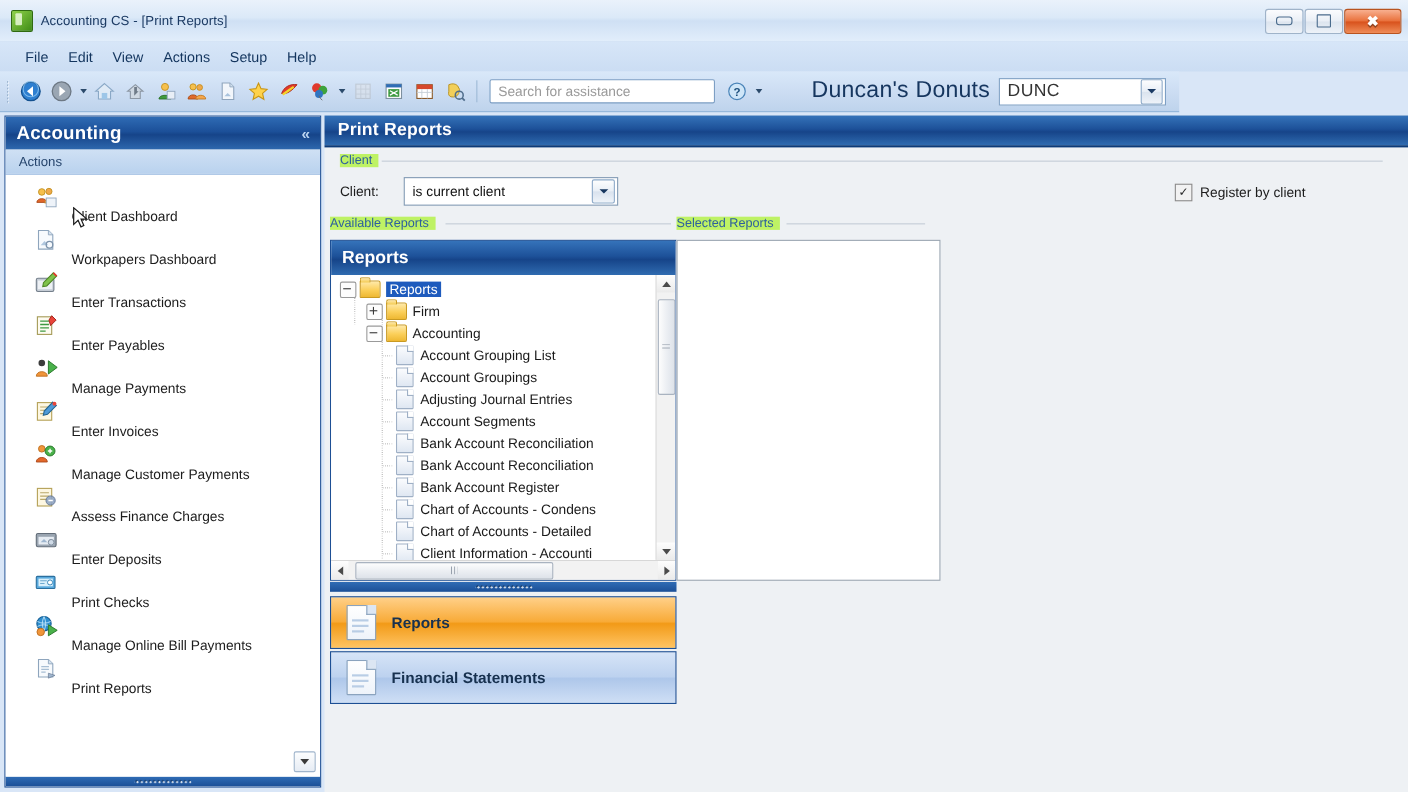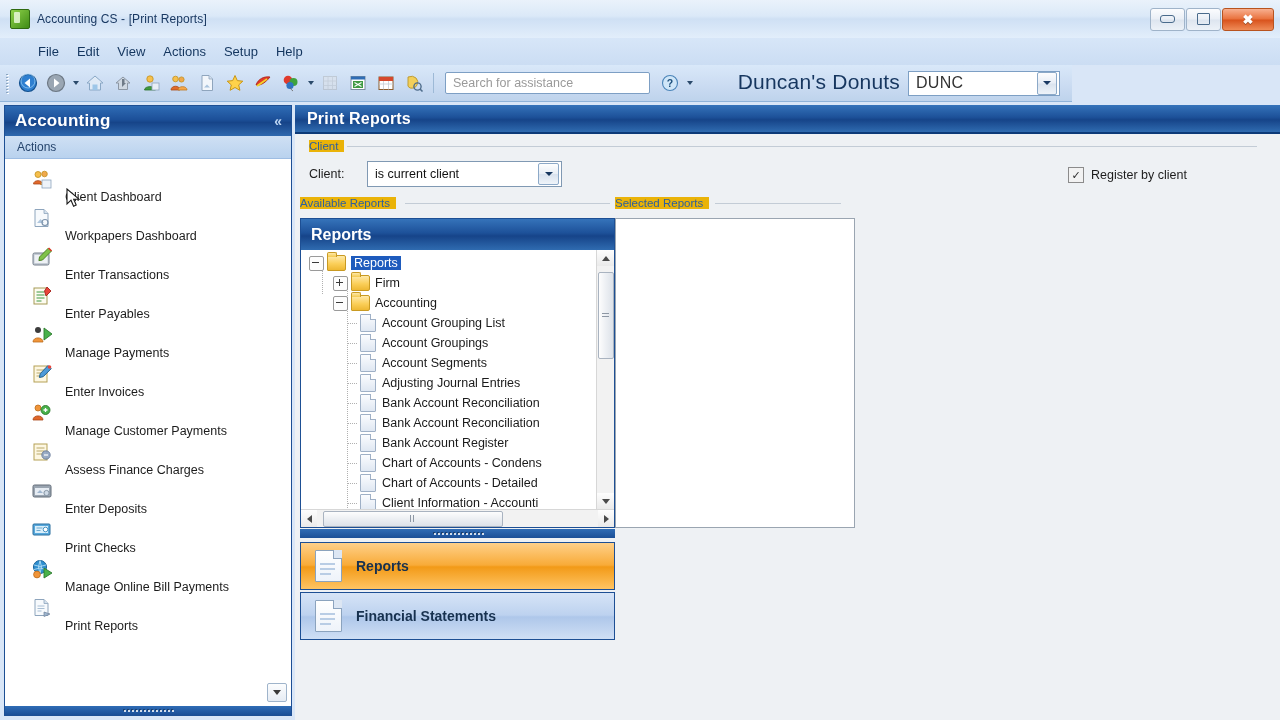--- a/index.html
+++ b/index.html
@@ -53,21 +53,21 @@
     border-color: #b8531f; color: #fff;
   }
   .win-btn .min-glyph { display:block; width:13px; height:6px; border:1px solid #4a6b8c; border-radius:3px; }
   .win-btn .max-glyph { display:block; width:11px; height:10px; border:1px solid #4a6b8c; border-radius:1px; }
   .win-btn .close-glyph { font-size: 13px; font-weight: bold; text-shadow: 0 1px 0 rgba(0,0,0,.35); }
 
   
   .menubar {
     position: absolute; left: 0; top: 38px; width: 1280px; height: 27px;
     background: linear-gradient(to bottom, #d7e6f8 0%, #cbddf3 100%);
-    display: flex; align-items: center; padding-left: 29px; box-sizing: border-box;
+    display: flex; align-items: center; padding-left: 14px; box-sizing: border-box;
   }
   .menu-item {
     font-size: 13px; color: #13355e; padding: 3px 9px; border-radius: 2px;
     white-space: nowrap; cursor: default;
   }
 
   
   .toolbar {
     position: absolute; left: 0; top: 65px; width: 1072px; height: 37px;
     background: linear-gradient(to bottom, #d9e8f9 0%, #cbdcf2 55%, #bed3ec 100%);
@@ -184,21 +184,21 @@
   }
   .main-header {
     height: 29px; box-sizing: border-box;
     background: linear-gradient(to bottom, #3573ba 0%, #1d5199 45%, #164489 55%, #2f6bb0 100%);
     border-bottom: 2px solid #0c3a78;
     display: flex; align-items: center; padding-left: 12px;
   }
   .main-title { font-size: 16px; font-weight: bold; color: #fff; letter-spacing: .2px; }
 
   .group-label {
-    position: absolute; font-size: 11.5px; color: #2d5f9e; background: #eab308;
+    position: absolute; font-size: 11.5px; color: #2d5f9e; background: #bef264;
     padding-right: 6px; z-index: 2; text-align: right;
   }
   .group-rule { position: absolute; height: 1px; background: #c3ccd6; }
 
   .field-label { position: absolute; font-size: 12.5px; color: #1c1c1c; }
 
   .cmb {
     position: absolute; background: #ffffff; border: 1px solid #8099b3;
     display: flex; align-items: center; box-sizing: border-box;
   }
@@ -747,26 +747,26 @@
               <span class="tlbl">Account Grouping List</span>
             </div>
           <div class="tnode" style="padding-left:59px;">
               <span class="tdash" style="left:47px; top:10px;"></span>
               <span class="tdoc"></span>
               <span class="tlbl">Account Groupings</span>
             </div>
           <div class="tnode" style="padding-left:59px;">
               <span class="tdash" style="left:47px; top:10px;"></span>
               <span class="tdoc"></span>
+              <span class="tlbl">Adjusting Journal Entries</span>
+            </div>
+          <div class="tnode" style="padding-left:59px;">
+              <span class="tdash" style="left:47px; top:10px;"></span>
+              <span class="tdoc"></span>
               <span class="tlbl">Account Segments</span>
-            </div>
-          <div class="tnode" style="padding-left:59px;">
-              <span class="tdash" style="left:47px; top:10px;"></span>
-              <span class="tdoc"></span>
-              <span class="tlbl">Adjusting Journal Entries</span>
             </div>
           <div class="tnode" style="padding-left:59px;">
               <span class="tdash" style="left:47px; top:10px;"></span>
               <span class="tdoc"></span>
               <span class="tlbl">Bank Account Reconciliation</span>
             </div>
           <div class="tnode" style="padding-left:59px;">
               <span class="tdash" style="left:47px; top:10px;"></span>
               <span class="tdoc"></span>
               <span class="tlbl">Bank Account Reconciliation</span>

